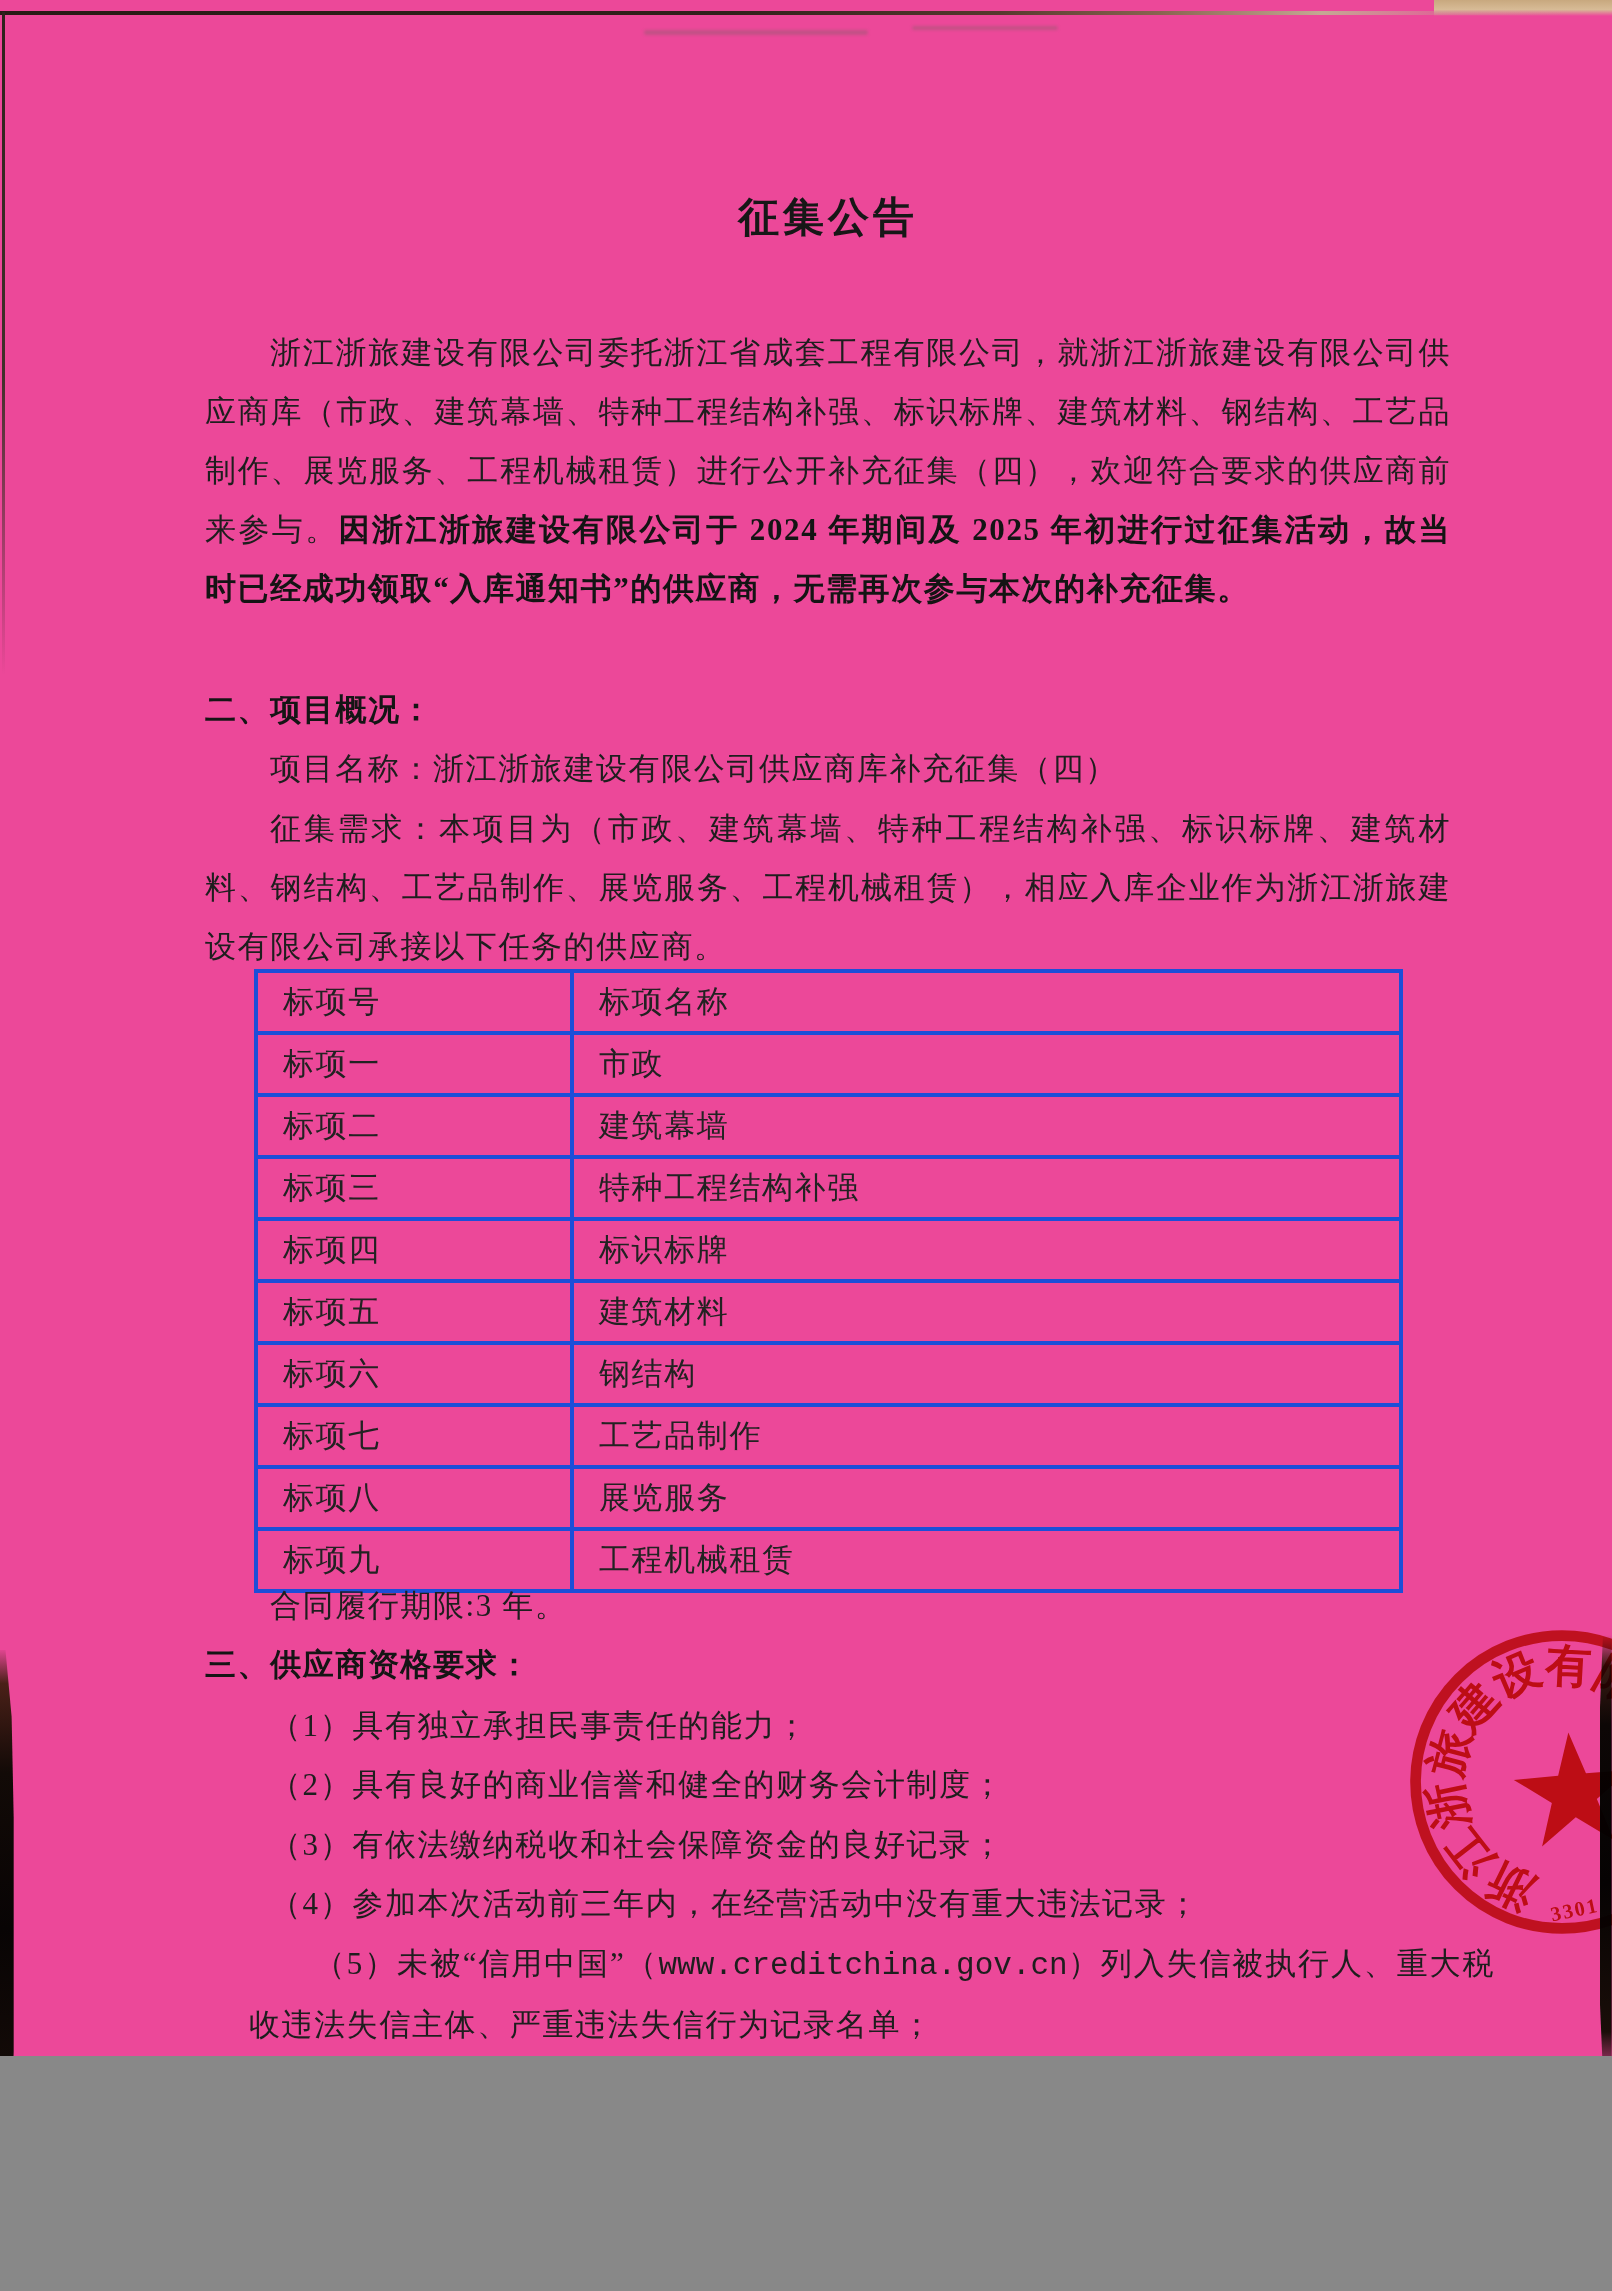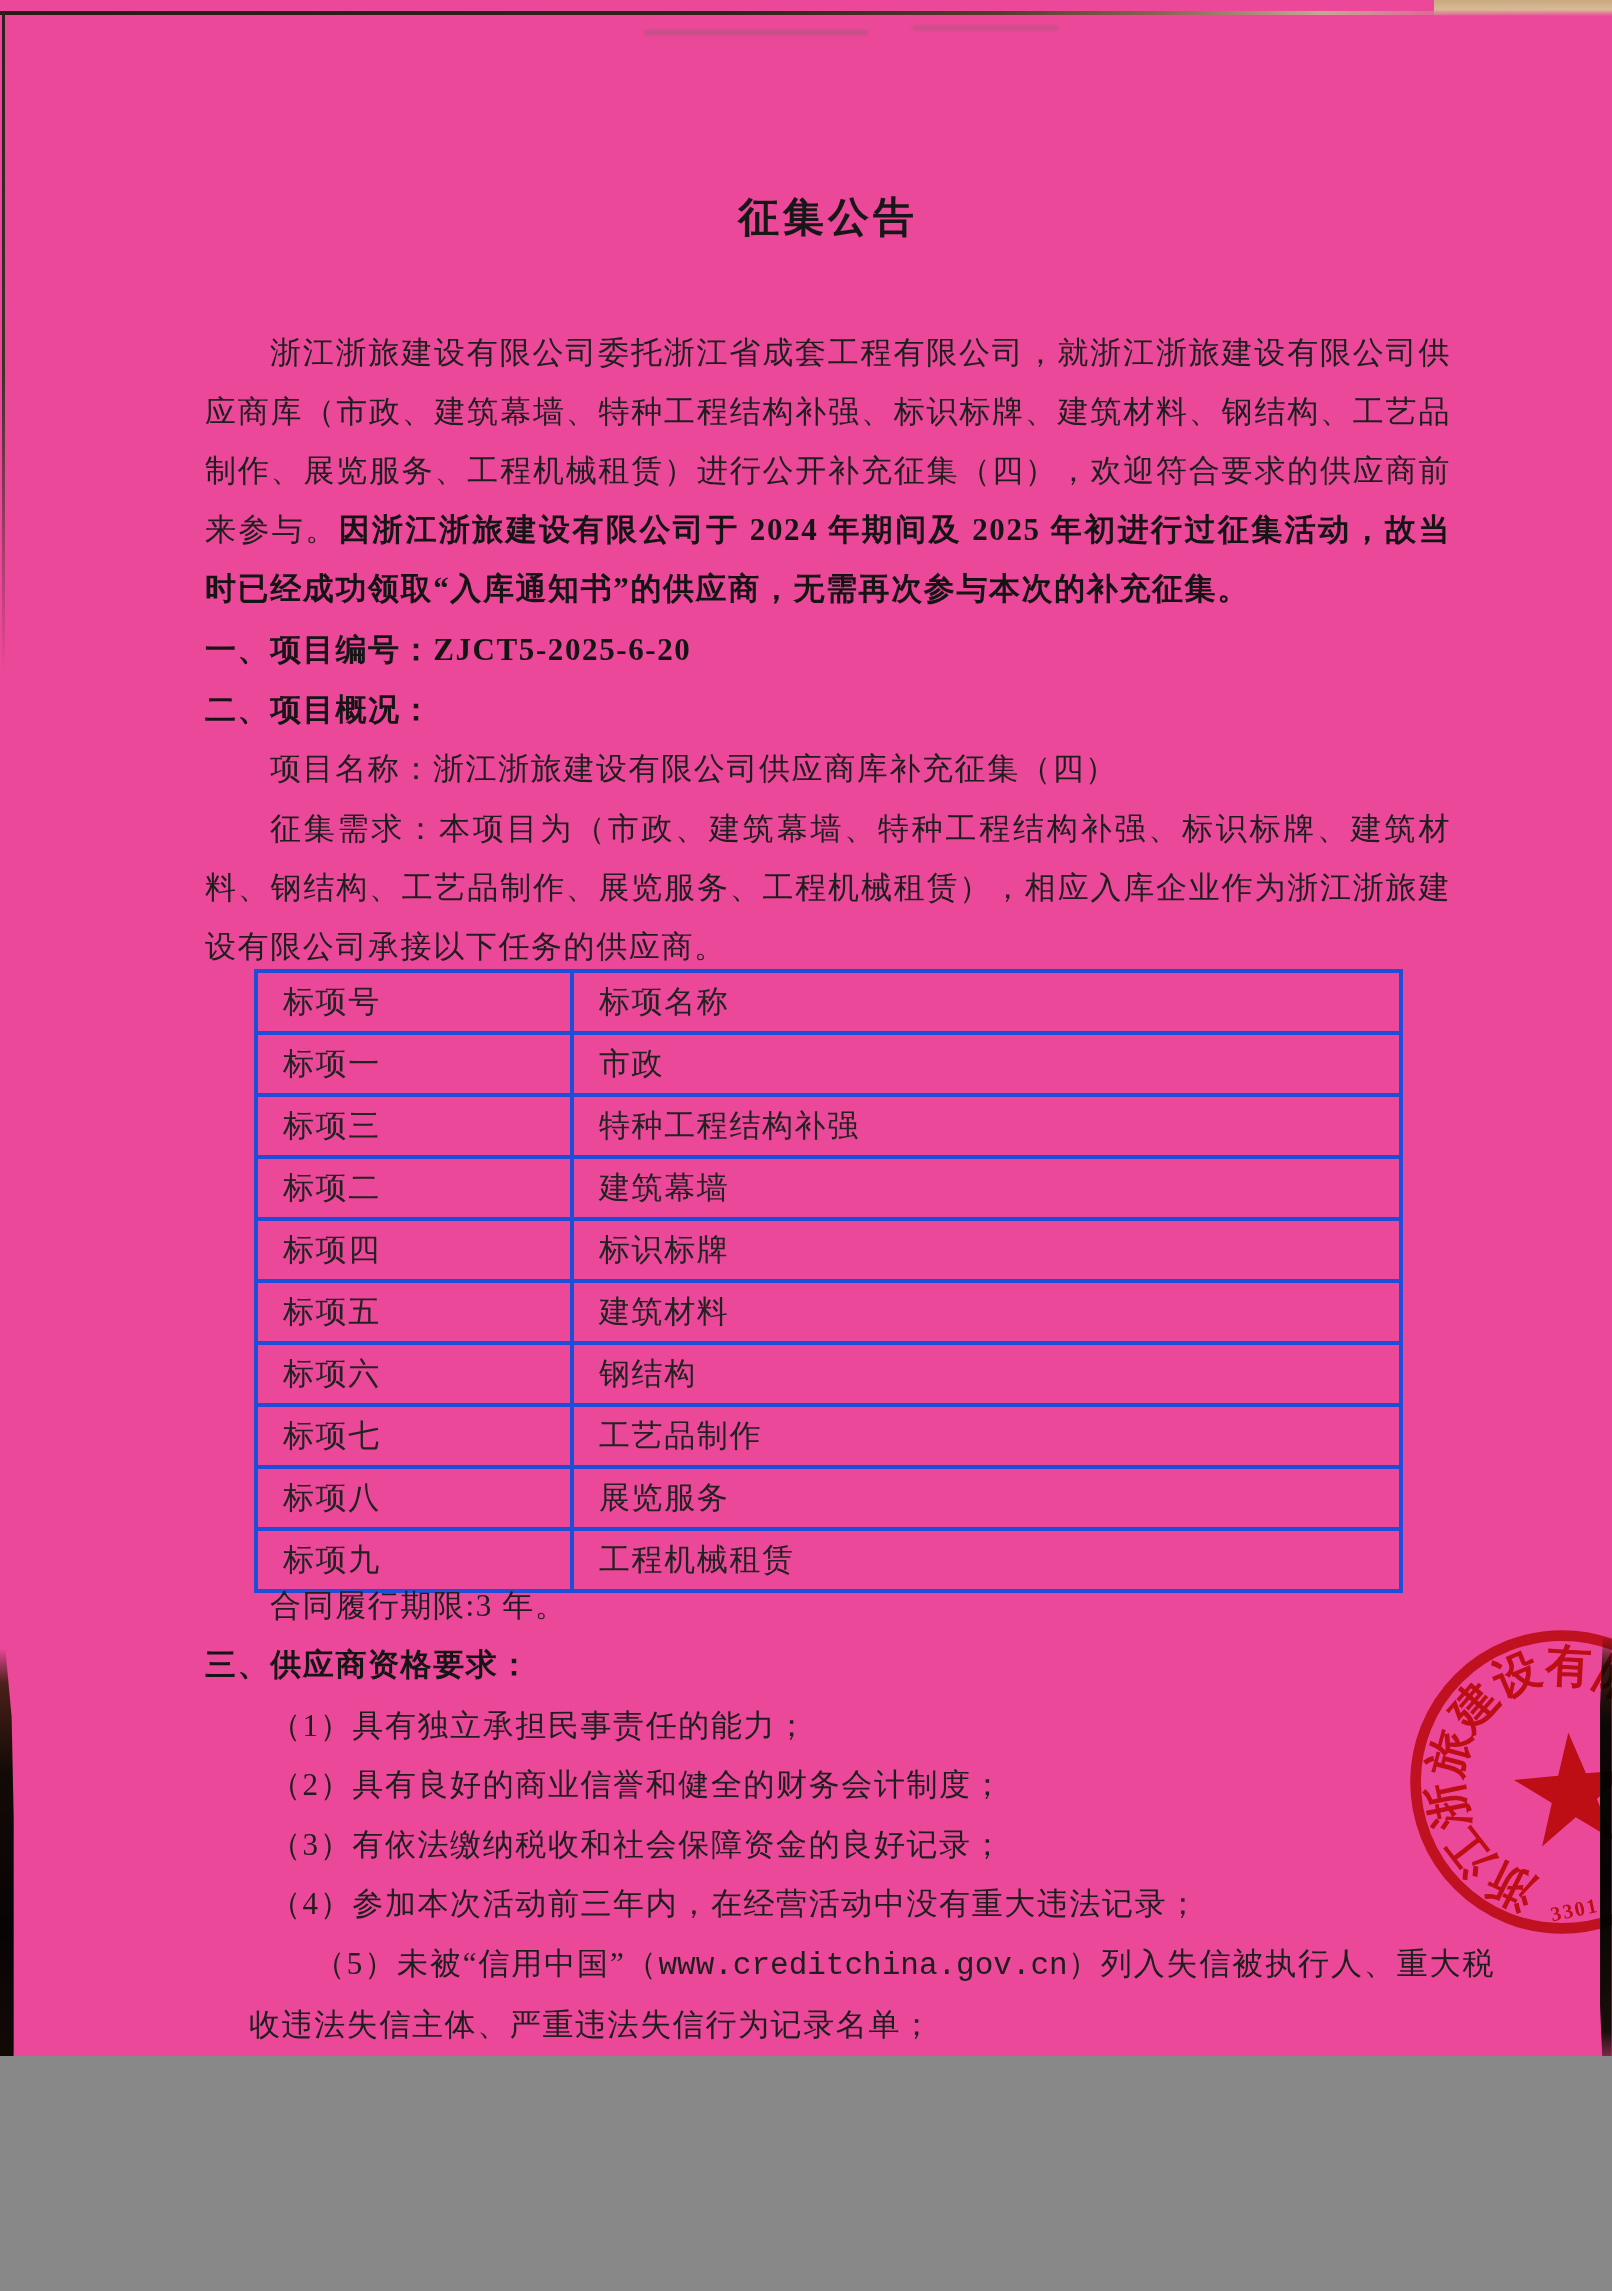--- a/index.html
+++ b/index.html
@@ -95,45 +95,44 @@
   <div class="right-band"></div>
   <div class="smudge" style="left:644px;top:30px;width:224px;height:4.9px;"></div>
   <div class="smudge" style="left:912px;top:26px;width:146px;height:3.9px;"></div>
   <div class="speck" style="left:1569px;top:2206px;"></div>
   <div class="speck" style="left:1560px;top:2253px;"></div>
 
   <div class="doc-title">征集公告</div>
 
   <p class="tblock indent" style="top:323px;"><span>浙江浙旅建设有限公司委托浙江省成套工程有限公司，就浙江浙旅建设有限公司供应商库（市政、建筑幕墙、特种工程结构补强、标识标牌、建筑材料、钢结构、工艺品制作、展览服务、工程机械租赁）进行公开补充征集（四），欢迎符合要求的供应商前来参与。</span><b>因浙江浙旅建设有限公司于 2024 年期间及 2025 年初进行过征集活动，故当时已经成功领取“入库通知书”的供应商，无需再次参与本次的补充征集。</b></p>
 
-  <p class="tblock" style="top:620px;"><span class="hei">一、项目编号：</span><b>ZJCT5-2025-6-20</b></p>
 
   <p class="tblock" style="top:680px;"><span class="hei">二、项目概况：</span></p>
 
   <p class="tblock indent" style="top:739px;">项目名称：浙江浙旅建设有限公司供应商库补充征集（四）</p>
 
   <p class="tblock indent" style="top:799px;">征集需求：本项目为（市政、建筑幕墙、特种工程结构补强、标识标牌、建筑材料、钢结构、工艺品制作、展览服务、工程机械租赁），相应入库企业作为浙江浙旅建设有限公司承接以下任务的供应商。</p>
 
   <table class="bid">
     <tbody id="bid-body">
         <tr>
           <td>标项号</td>
           <td>标项名称</td>
         </tr>
         <tr>
           <td>标项一</td>
           <td>市政</td>
         </tr>
         <tr>
+          <td>标项二</td>
+          <td>建筑幕墙</td>
+        </tr>
+        <tr>
           <td>标项三</td>
           <td>特种工程结构补强</td>
-        </tr>
-        <tr>
-          <td>标项二</td>
-          <td>建筑幕墙</td>
         </tr>
         <tr>
           <td>标项四</td>
           <td>标识标牌</td>
         </tr>
         <tr>
           <td>标项五</td>
           <td>建筑材料</td>
         </tr>
         <tr>

